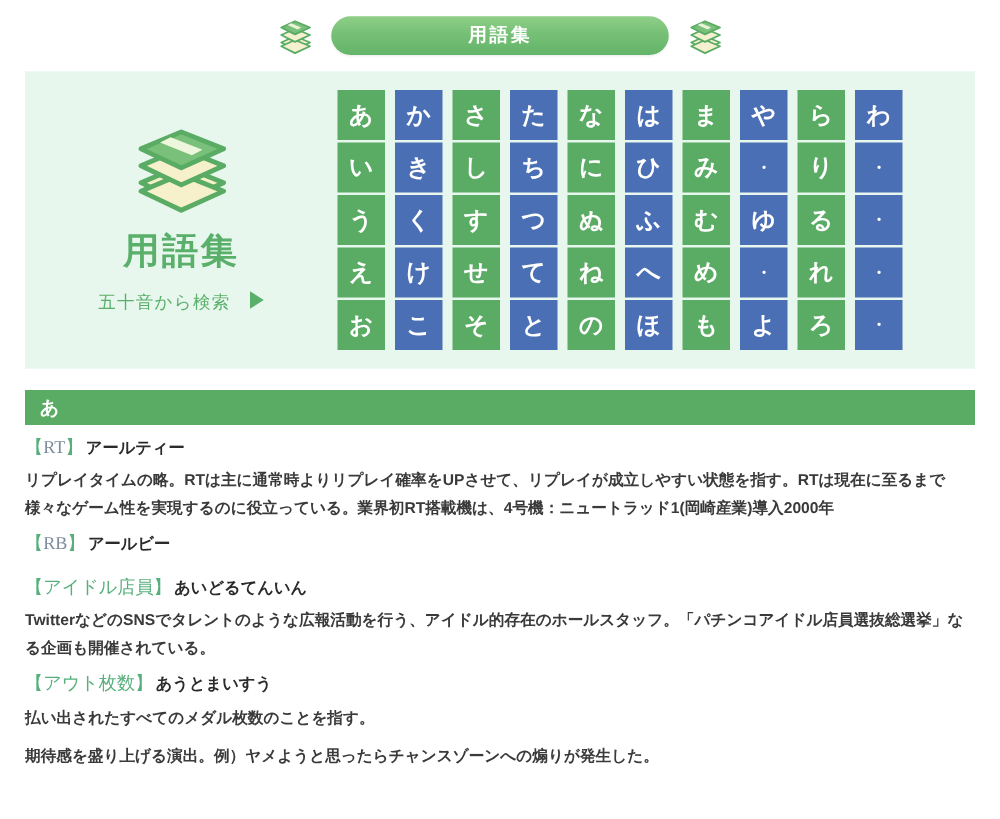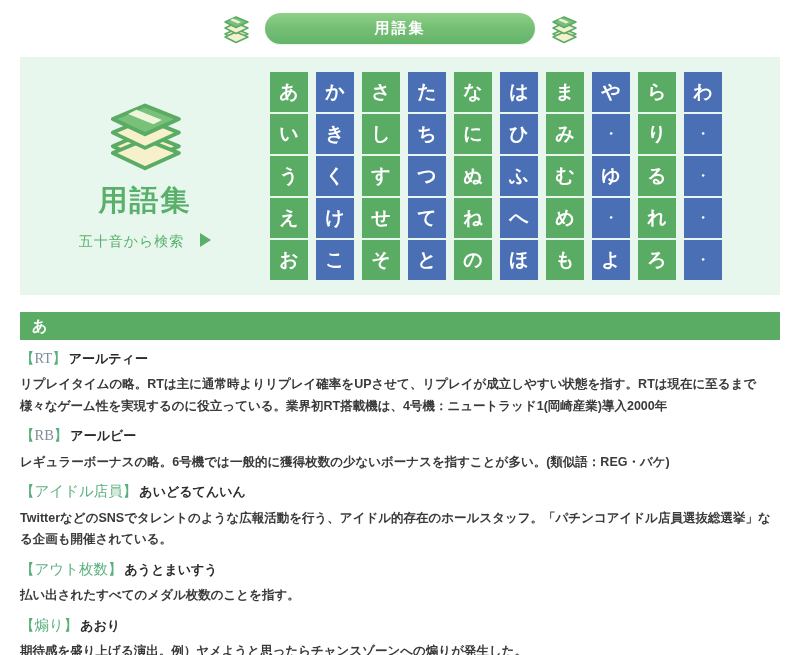--- a/index.html
+++ b/index.html
@@ -297,28 +297,26 @@
   <div class="section-bar">
     <span class="section-bar-label">あ</span>
   </div>
   <div id="entry-list">
       <div class="entry">
         <div class="entry-term"><span class="bracket">【</span><span class="term-word alt">RT</span><span class="bracket">】</span><span class="term-reading">アールティー</span></div>
         <p class="entry-desc">リプレイタイムの略。RTは主に通常時よりリプレイ確率をUPさせて、リプレイが成立しやすい状態を指す。RTは現在に至るまで様々なゲーム性を実現するのに役立っている。業界初RT搭載機は、4号機：ニュートラッド1(岡崎産業)導入2000年</p>
       </div>
       <div class="entry">
         <div class="entry-term"><span class="bracket">【</span><span class="term-word alt">RB</span><span class="bracket">】</span><span class="term-reading">アールビー</span></div>
-        <p class="entry-desc">レギュラーボーナスの略。6号機では一般的に獲得枚数の少ないボーナスを指すことが多い。(類似語：REG・バケ)</p>
       </div>
       <div class="entry">
         <div class="entry-term"><span class="bracket">【</span><span class="term-word">アイドル店員</span><span class="bracket">】</span><span class="term-reading">あいどるてんいん</span></div>
         <p class="entry-desc">TwitterなどのSNSでタレントのような広報活動を行う、アイドル的存在のホールスタッフ。「パチンコアイドル店員選抜総選挙」なる企画も開催されている。</p>
       </div>
       <div class="entry">
         <div class="entry-term"><span class="bracket">【</span><span class="term-word">アウト枚数</span><span class="bracket">】</span><span class="term-reading">あうとまいすう</span></div>
         <p class="entry-desc">払い出されたすべてのメダル枚数のことを指す。</p>
       </div>
       <div class="entry">
-        <div class="entry-term"><span class="bracket">【</span><span class="term-word">煽り</span><span class="bracket">】</span><span class="term-reading">あおり</span></div>
         <p class="entry-desc">期待感を盛り上げる演出。例）ヤメようと思ったらチャンスゾーンへの煽りが発生した。</p>
       </div>
     </div>
 </div>
 
 </body></html>

